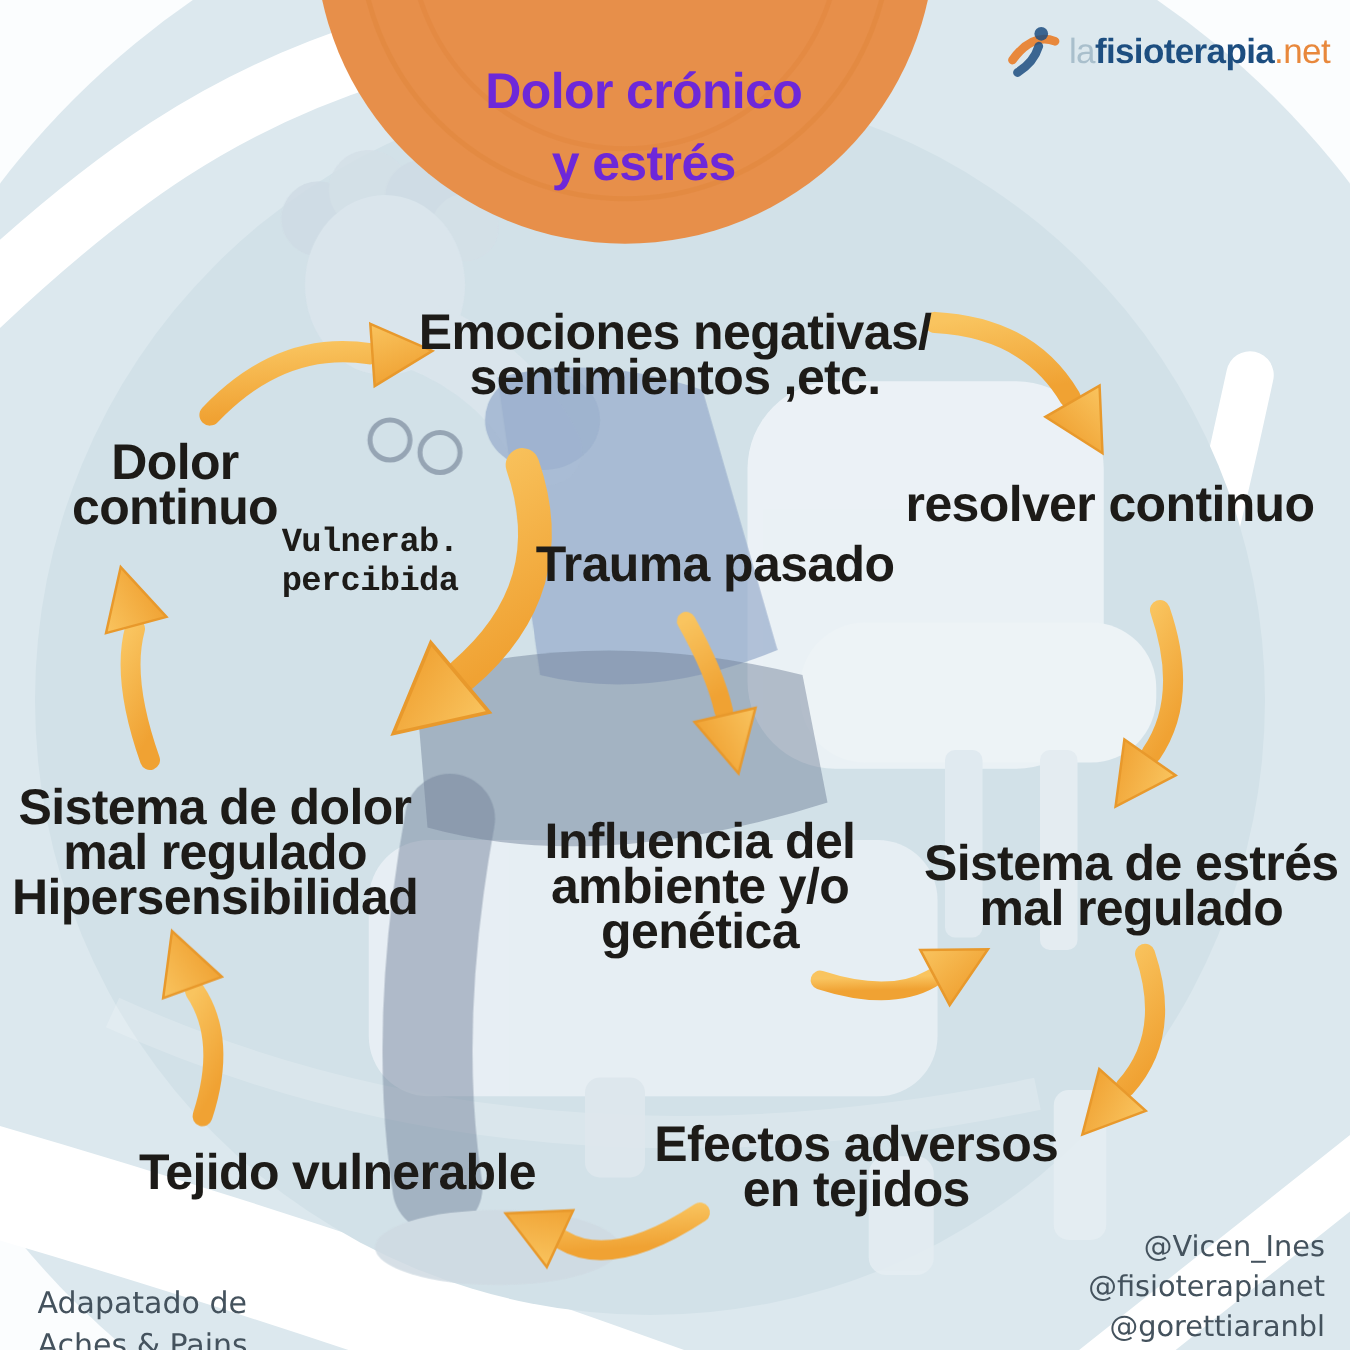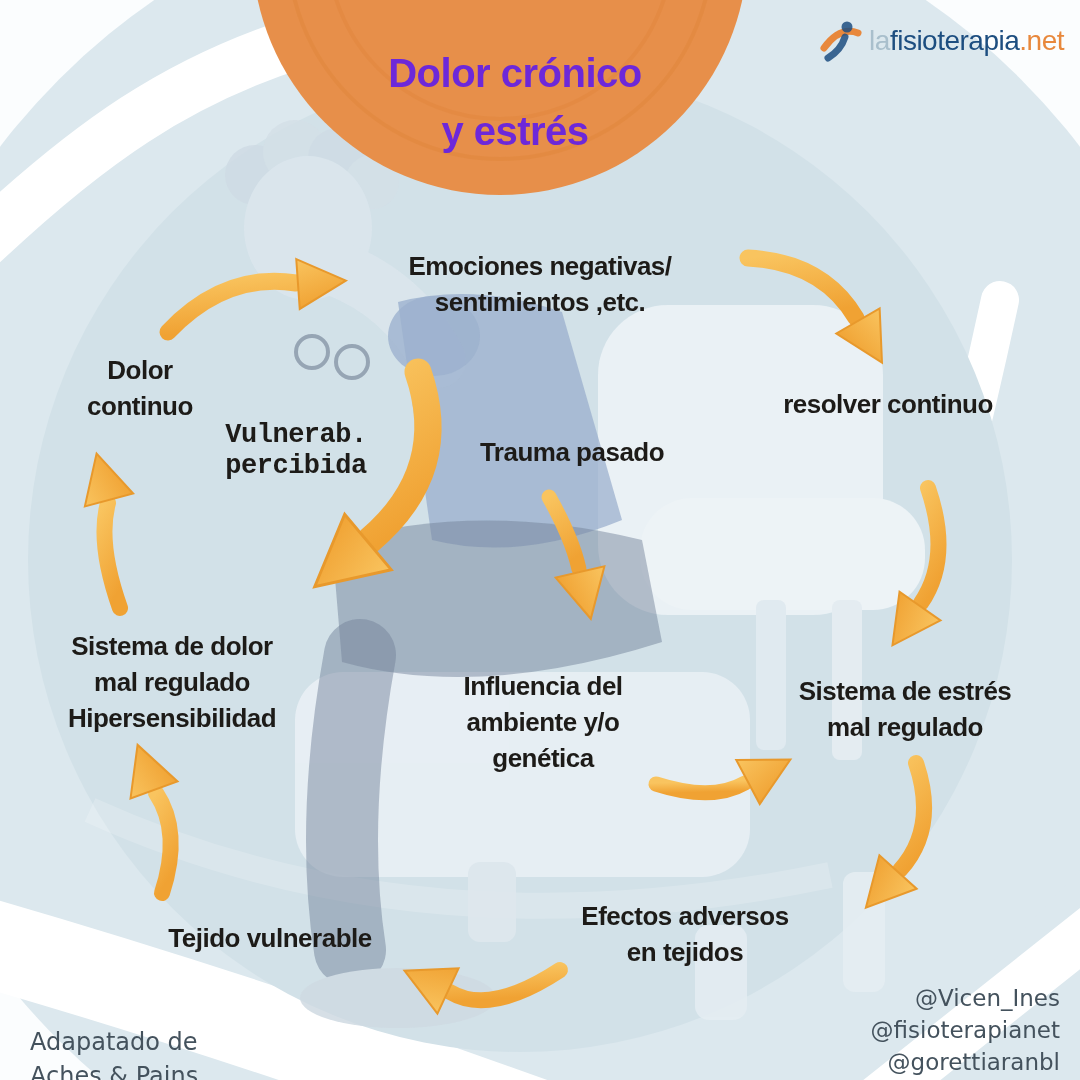--- a/index.html
+++ b/index.html
@@ -3,36 +3,36 @@
 <meta charset="utf-8">
 <style>
   html,body{margin:0;padding:0;background:#fff;}
   .canvas{
     position:relative;width:1080px;height:1080px;overflow:hidden;
     font-family:"Liberation Sans",sans-serif;background:#fbfdfe;
   }
   .canvas svg.bg{position:absolute;left:0;top:0;z-index:0;}
   .label{
     position:absolute;z-index:3;text-align:center;
-    font-weight:bold;font-size:26px;line-height:36px;
+    font-weight:bold;font-size:40px;line-height:36px;
     color:var(--textDark,#1d1b18);letter-spacing:-0.5px;
     transform:translateX(-50%);white-space:nowrap;
   }
   .label.small{font-size:27px;line-height:31px;font-family:Liberation Mono, monospace;}
   .title{
     position:absolute;z-index:3;left:515px;top:44px;transform:translateX(-50%);
     text-align:center;font-weight:bold;font-size:40px;line-height:58px;
     color:#6d28d9;letter-spacing:-0.5px;white-space:nowrap;
   }
   .logo{
     position:absolute;z-index:3;right:16px;top:18px;display:flex;align-items:center;gap:6px;
   }
   .logo .word{font-size:28px;letter-spacing:-0.5px;white-space:nowrap;}
   .logo .la{color:var(--logoGray,#a9bfcc);font-weight:normal;}
-  .logo .brand{color:var(--logoBlue,#1d4e80);font-weight:normal;}
+  .logo .brand{color:var(--logoBlue,#1d4e80);font-weight:bold;}
   .logo .net{color:var(--logoOrange,#e8883c);font-weight:normal;}
   .credits-left{
     position:absolute;z-index:3;left:30px;top:1025px;
     font-family:"DejaVu Sans",sans-serif;font-size:24px;line-height:34px;
     color:var(--creditColor,#44525d);
   }
   .credits-right{
     position:absolute;z-index:3;right:20px;top:972px;text-align:right;
     font-family:"DejaVu Sans",sans-serif;font-size:23px;line-height:32px;
     color:var(--creditColor,#44525d);
@@ -194,21 +194,21 @@
 
   <div class="label small" style="left:296px;top:420px;">
     <div>Vulnerab.</div>
     <div>percibida</div>
   </div>
 
   <div class="label" style="left:572px;top:434px;">
     <div>Trauma pasado</div>
   </div>
 
-  <div class="label" style="left:543px;top:655px;margin-top:13px;">
+  <div class="label" style="left:560px;top:655px;">
     <div>Influencia del</div>
     <div>ambiente y/o</div>
     <div>genética</div>
   </div>
 
   <div class="credits-left">
     <div>Adapatado de</div>
     <div>Aches &amp; Pains</div>
   </div>
 

